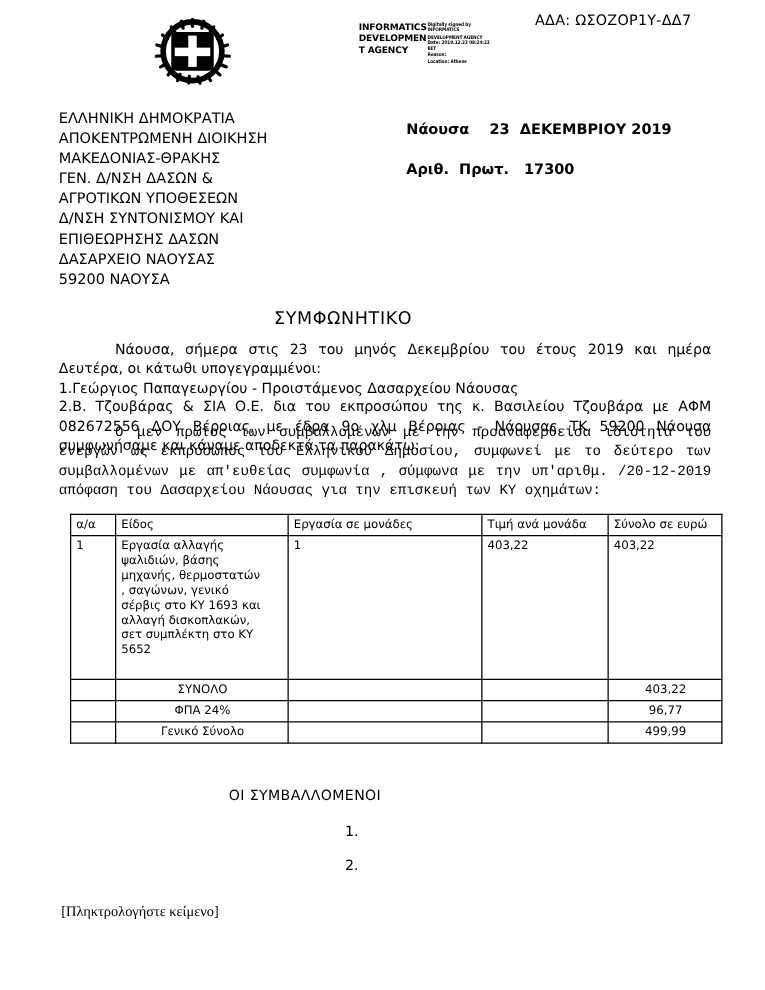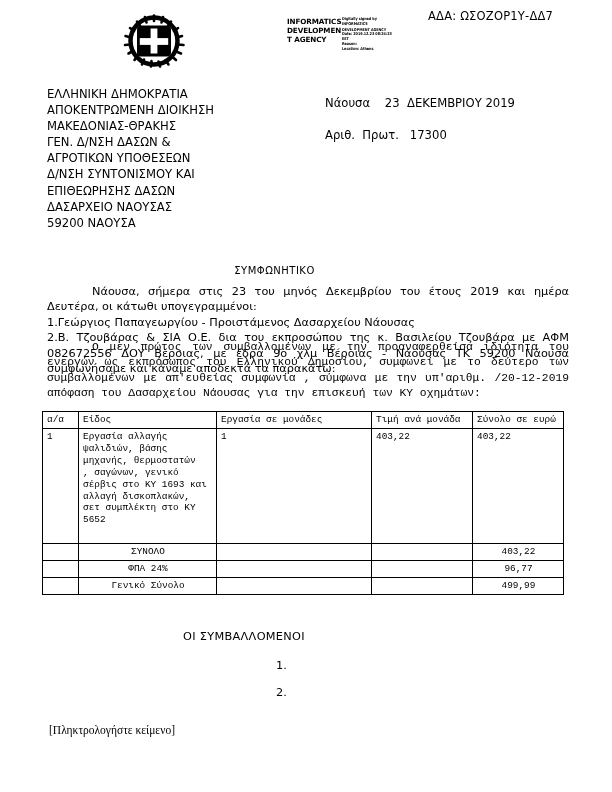--- a/index.html
+++ b/index.html
@@ -97,60 +97,60 @@
     white-space: pre-line;
   }
 
   .meta-right {
     position: absolute;
     left: 325px;
     top: 95px;
     width: 250px;
     font-size: 11.6px;
     line-height: 16.1px;
+    font-weight: bold;
   }
   .meta-right .meta-line { white-space: pre; }
   .meta-right .meta-line.second { margin-top: 16.1px; }
 
   
   .doc-title {
     position: absolute;
     left: 0;
-    top: 265px;
+    top: 247px;
     width: 549px;
     text-align: center;
-    font-size: 10px;
+    font-size: 14px;
     letter-spacing: 0.5px;
   }
 
   .body-block {
     position: absolute;
     left: 47px;
     width: 522px;
     font-size: 11.3px;
     line-height: 15.4px;
     text-align: justify;
   }
   .body-block p { margin: 0; }
   .body-block p.indented { text-indent: 45px; }
 
-  #para-intro { top: 272px; margin-top: 12px; }
+  #para-intro { top: 272px; }
   #para-second { top: 340px; font-family: Liberation Mono, monospace; }
 
   
   .goods-table {
     position: absolute;
-    left: 42px;
+    left: 56px;
     top: 411px;
     width: 521px;
     border-collapse: collapse;
     table-layout: fixed;
     font-size: 9.4px;
     line-height: 11.9px;
-    font-family: Liberation Mono, monospace;
   }
   .goods-table td, .goods-table th {
     border: 1px solid #000;
     padding: 2px 3px 2px 4px;
     vertical-align: top;
     text-align: left;
     font-weight: normal;
   }
   .goods-table thead td { height: 12px; }
   .col-aa    { width: 36px; }

